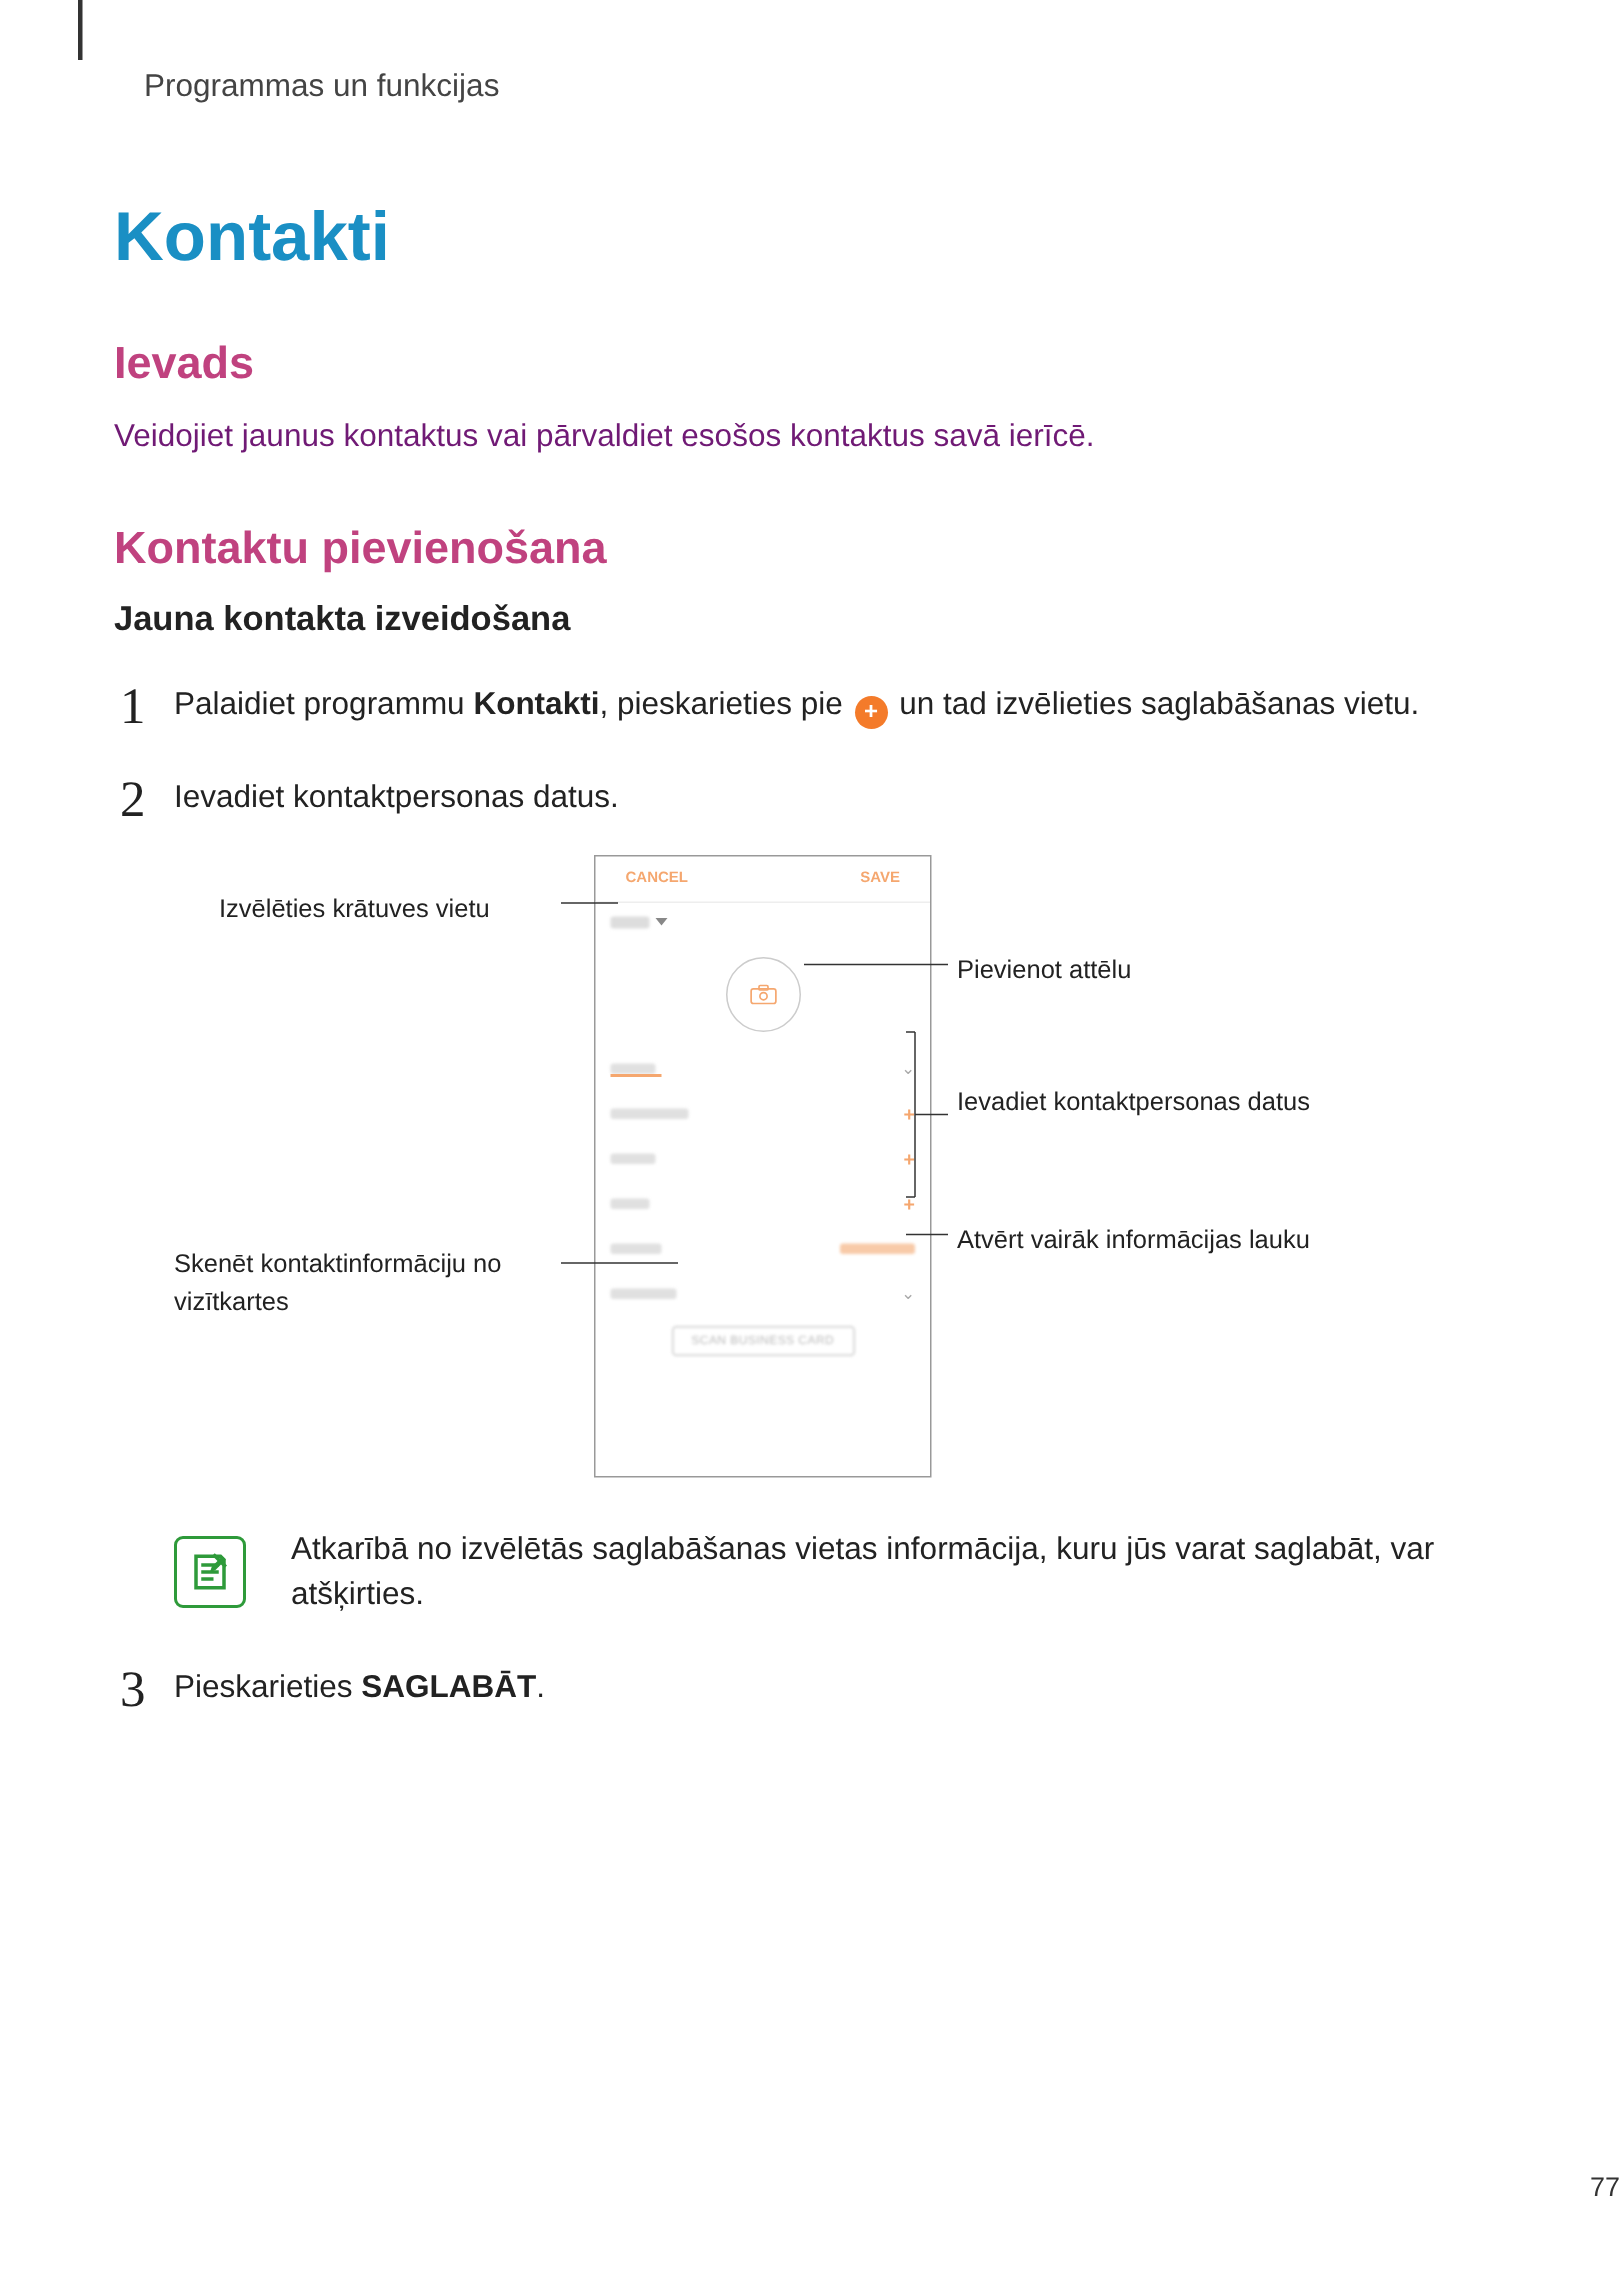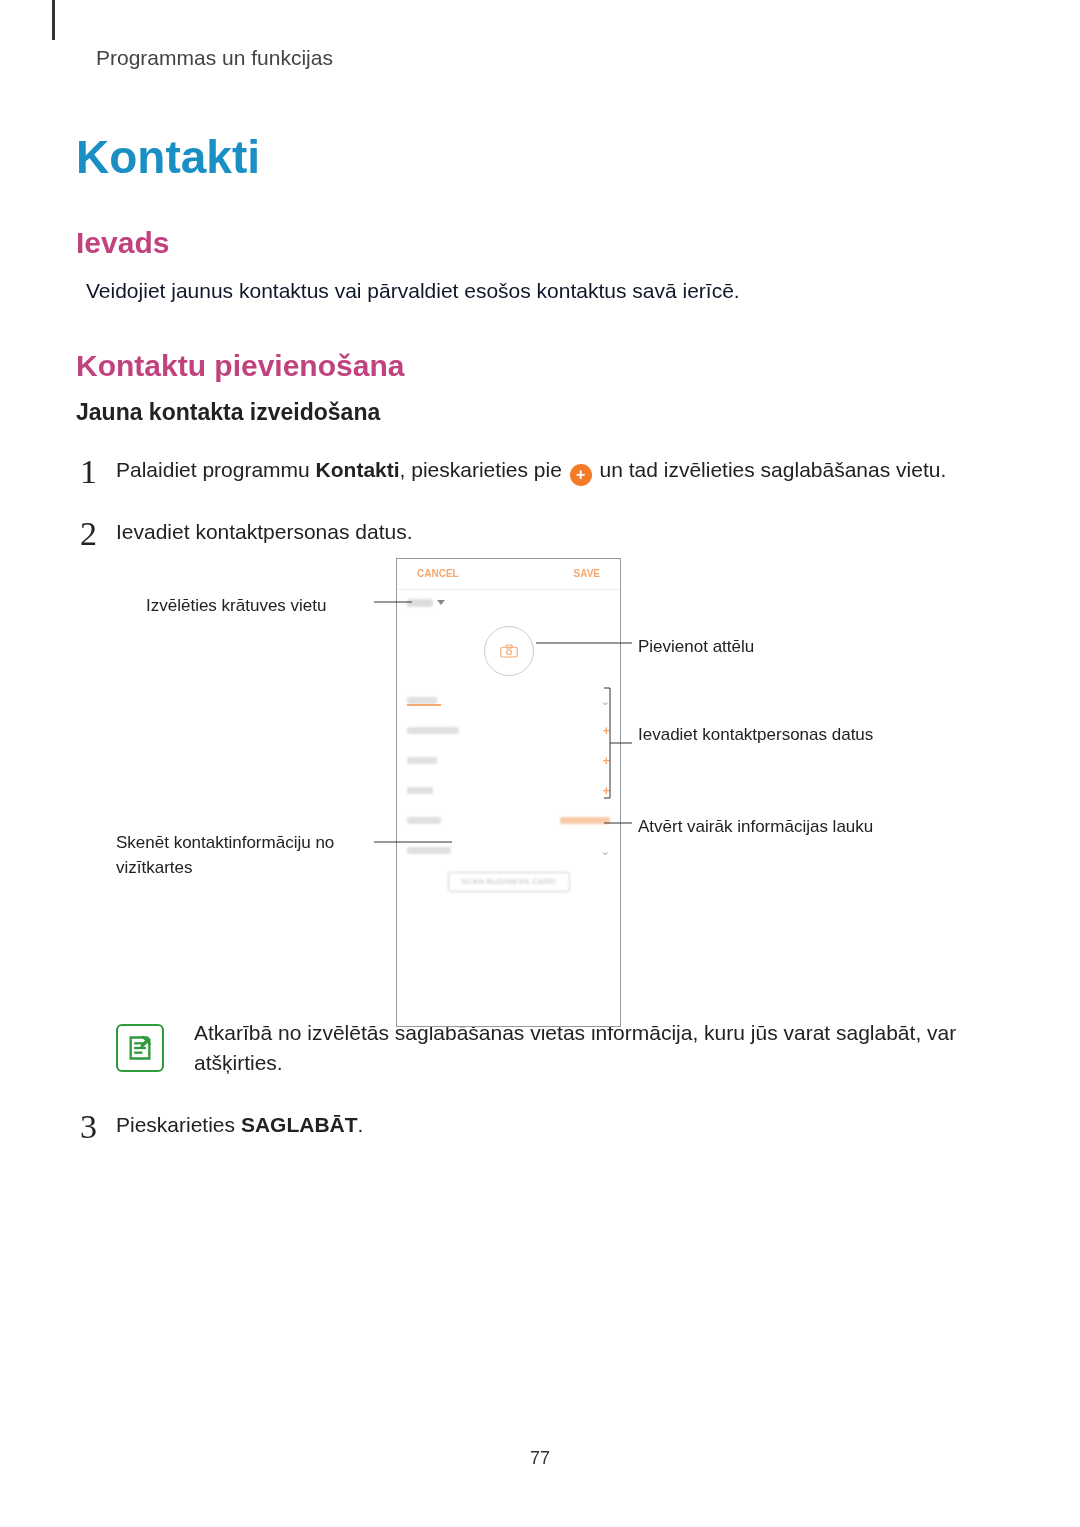--- a/index.html
+++ b/index.html
@@ -39,22 +39,22 @@
     margin: 0 0 42px 0;
   }
   h2.section {
     font-size: 30px;
     font-weight: 700;
     color: #c0427f;
     margin: 0 0 16px 0;
   }
   p.body-text {
     font-size: 21px;
-    color: #0f172a;
-    margin: 0 0 44px 10px;
+    color: #701a75;
+    margin: 0 0 44px 0;
     line-height: 1.4;
   }
   h3.subsection {
     font-size: 23px;
     font-weight: 700;
     color: #222;
     margin: 0 0 28px 0;
   }
   ol.steps {
     list-style: none;
@@ -100,23 +100,23 @@
   
   .diagram {
     position: relative;
     width: 928px;
     height: 440px;
     margin: 10px 0 20px 0;
   }
   .phone {
     position: absolute;
     left: 280px;
-    top: 0;
+    top: 12px;
     width: 225px;
-    height: 469px;
+    height: 415px;
     border: 1px solid #999;
     background: #fff;
     box-sizing: border-box;
     font-size: 10px;
     color: #999;
   }
   .phone .topbar {
     height: 30px;
     border-bottom: 1px solid #eee;
     display: flex;
@@ -192,21 +192,21 @@
   }
   .note-icon svg { width: 28px; height: 28px; }
   .note-text {
     font-size: 21px; color:#222; line-height:1.45;
   }
 
   .page-num {
     position: absolute;
     bottom: 58px;
     left: 0; right: 0;
-    text-align: center;
+    text-align: right;
     font-size: 18px;
     color: #333;
   }
 </style>
 </head>
 <body>
 
 <div class="page">
   <div class="tab-mark"></div>
 

